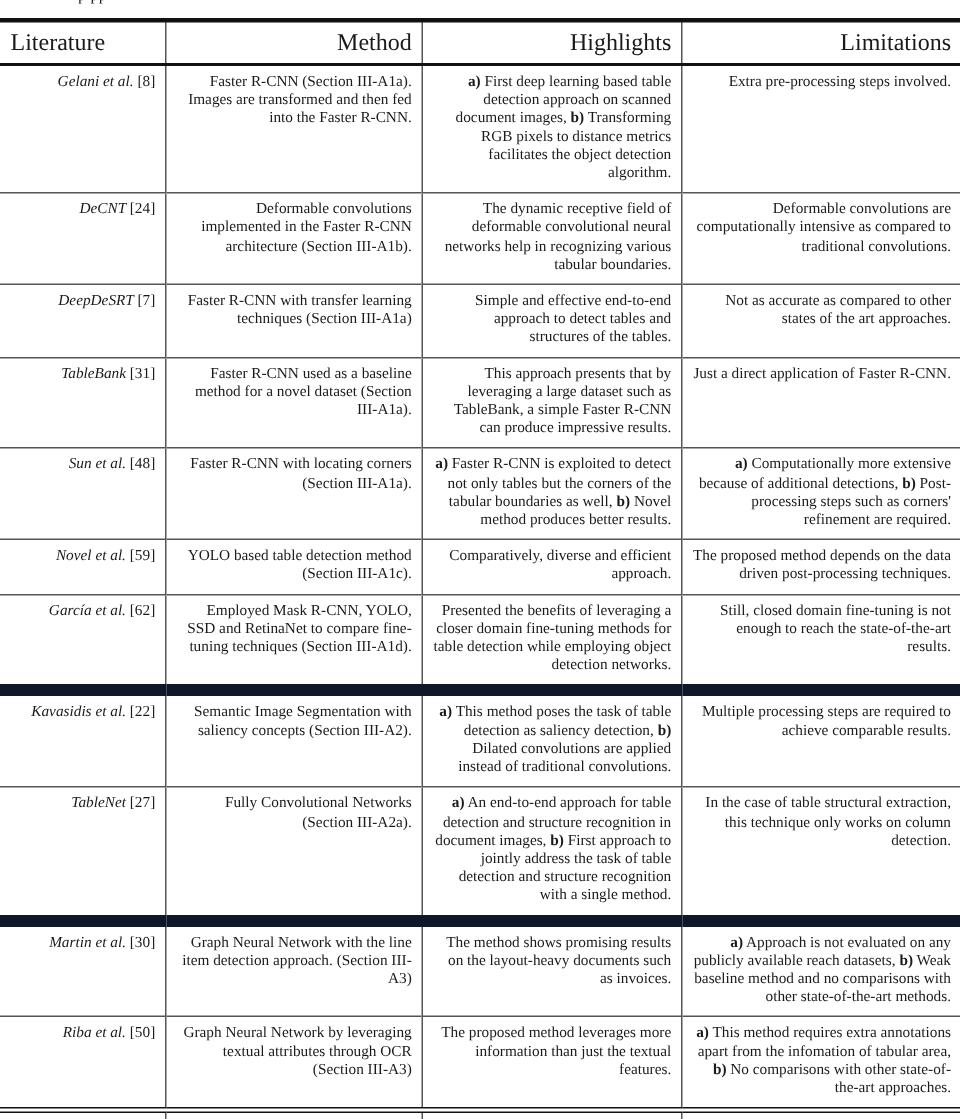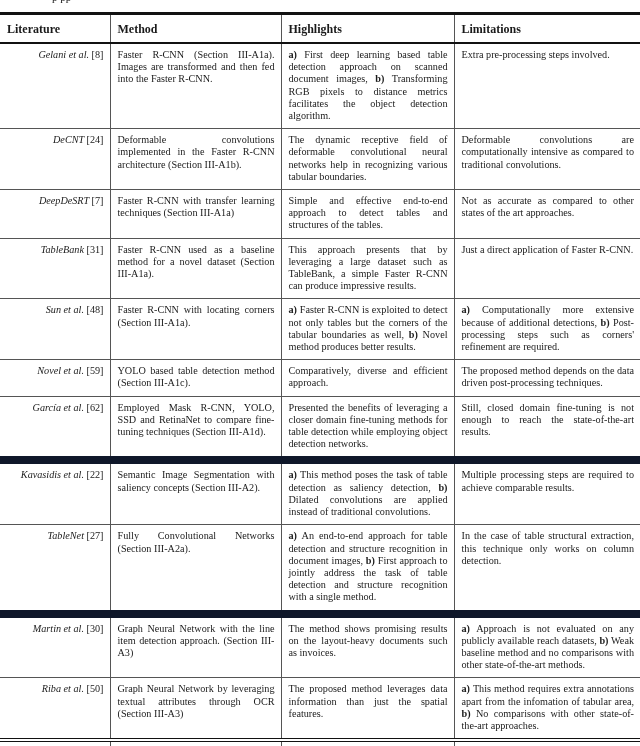--- a/index.html
+++ b/index.html
@@ -16,29 +16,29 @@
     position: absolute; left: 0; top: 12px; width: 640px;
     border-collapse: collapse; table-layout: fixed;
     font-size: 10.2px; line-height: 12.2px;
   }
   col.c1 { width: 110px; }
   col.c2 { width: 171px; }
   col.c3 { width: 173px; }
   col.c4 { width: 186px; }
   thead tr { border-top: 3px solid #111; border-bottom: 2px solid #111; }
   th {
-    text-align: left; font-weight: bold; font-size: 12px;
+    text-align: left; font-weight: normal; font-size: 16px;
     padding: 7px 6px 6px 7px; height: 14px;
   }
   td {
     vertical-align: top; padding: 5px 6px 6px 7px;
     border-top: 1px solid #555;
     text-align: justify; hyphens: manual;
   }
-  th + th, td + td { border-left: 1px solid #555; }
+  th + th, td + td { border-left: 1px solid #555; text-align: right; }
   td.lit { font-style: italic; text-align: right; padding-left: 8px; }
   td.lit .ref { font-style: normal; }
   tr.thick td { border-top: 8px solid #0f172a; }
   tr.double td { border-top: 4px double #111; }
   tbody tr:last-child td { border-bottom: 3px solid #111; }
   b { font-weight: bold; }
 </style>
 </head>
 <body>
 
@@ -127,21 +127,21 @@
     <tr class="thick">
       <td class="lit"><span>Martin et al.</span> <span class="ref">[30]</span></td>
       <td>Graph Neural Network with the line item detection approach. (Section III-A3)</td>
       <td>The method shows promising results on the layout-heavy documents such as invoices.</td>
       <td><b>a)</b> <span>Approach is not evaluated on any publicly available reach datasets,</span> <b>b)</b> <span>Weak baseline method and no comparisons with other state-of-the-art methods.</span></td>
     </tr>
 
     <tr>
       <td class="lit"><span>Riba et al.</span> <span class="ref">[50]</span></td>
       <td>Graph Neural Network by leveraging textual attributes through OCR (Section III-A3)</td>
-      <td>The proposed method leverages data information than just the spatial features.</td>
+      <td>The proposed method leverages more information than just the textual features.</td>
       <td><b>a)</b> <span>This method requires extra annotations apart from the infomation of tabular area,</span> <b>b)</b> <span>No comparisons with other state-of-the-art approaches.</span></td>
     </tr>
 
     <tr class="double">
       <td class="lit"><span>Li et al.</span> <span class="ref">[57]</span></td>
       <td>Generative Adversarial Networks and object detection network (Section III-A4)</td>
       <td>GAN based approach forces the network to extract similar features for ruling and less-ruled tables.</td>
       <td>Model with generators is vulnerable in document images having diverse tabular layouts.</td>
     </tr>
   </tbody>

